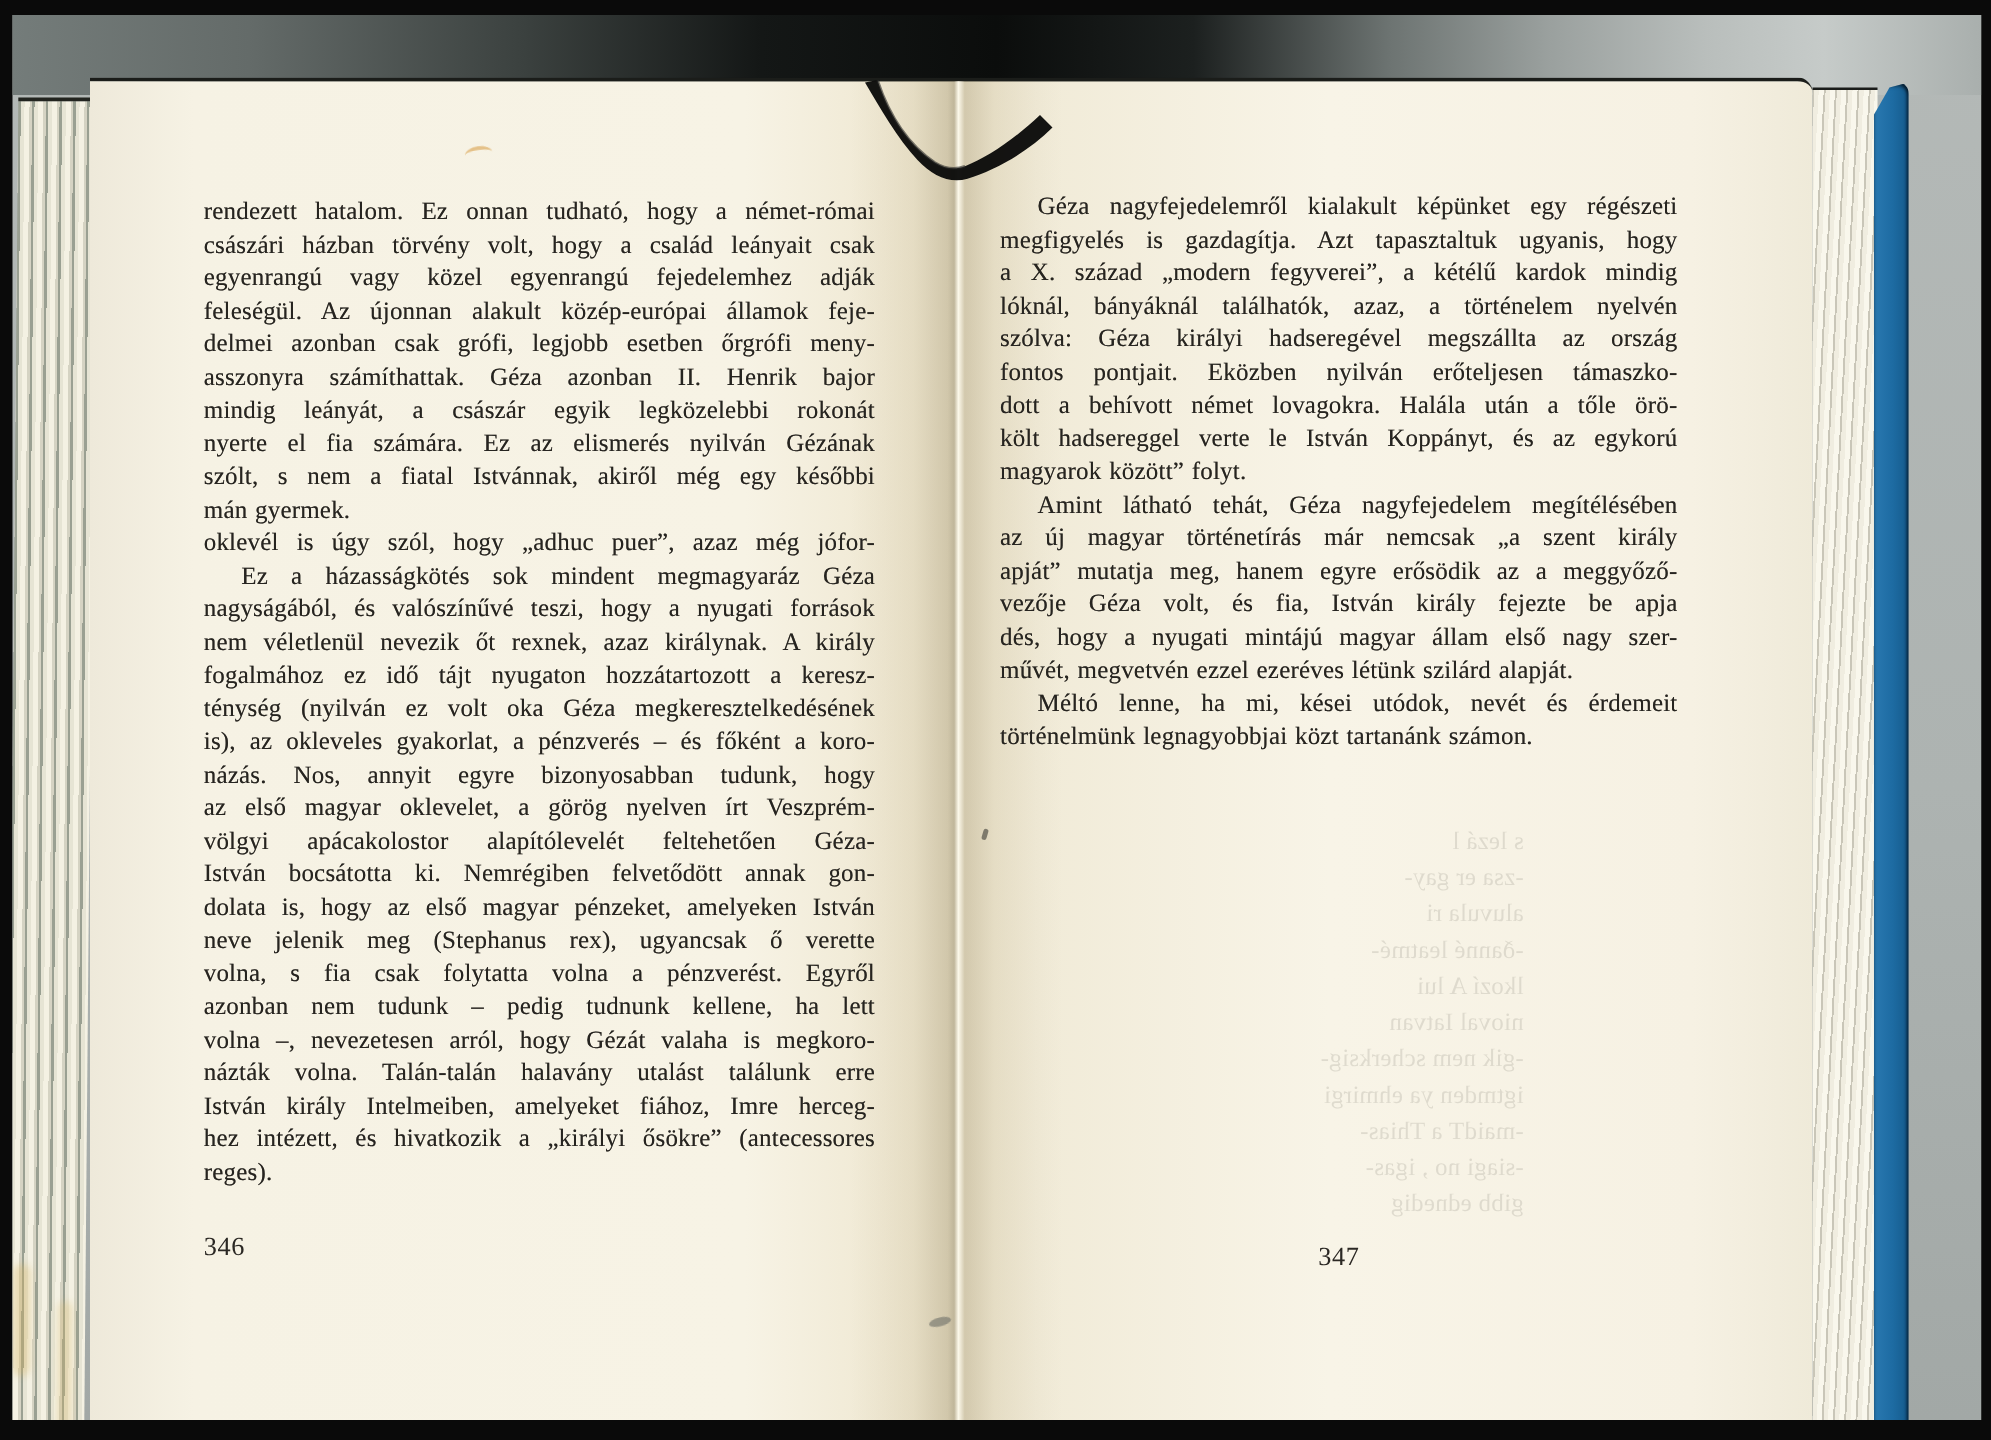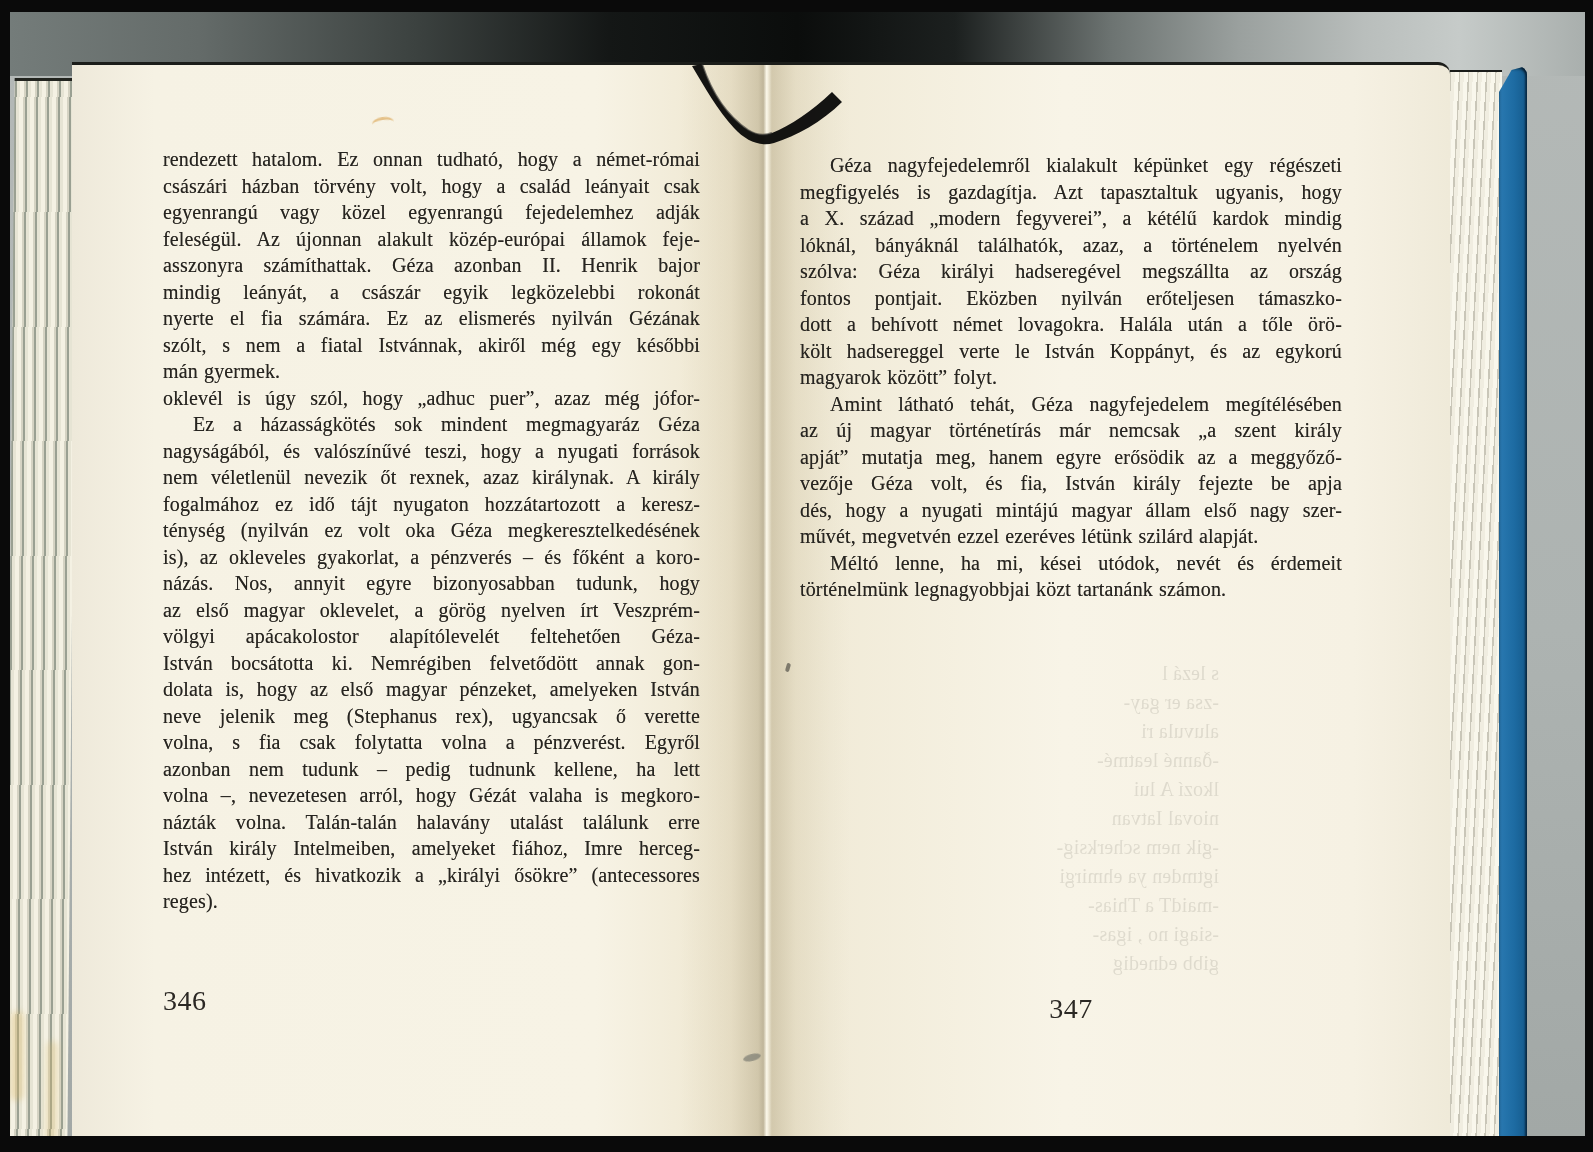--- a/index.html
+++ b/index.html
@@ -73,24 +73,24 @@
     position:absolute;color:#262420;
     font-size:20px;line-height:26.5px;letter-spacing:.15px;word-spacing:1px;
     text-shadow:0 0 .4px rgba(45,40,32,.55);
   }
   .textblock .line{
     text-align:justify;text-align-last:justify;
     height:26.5px;overflow:hidden;
   }
   .textblock .line.end{text-align-last:left;}
   .textblock .line.indent{padding-left:30px;}
-  .tb-left{left:91px;top:81px;width:537px;}
+  .tb-left{left:91px;top:91px;width:537px;}
   .tb-right{left:728px;top:87px;width:542px;}
   .pagenum{
-    position:absolute;color:#2b2824;font-size:28px;letter-spacing:.5px;
+    position:absolute;color:#2b2824;font-size:21px;letter-spacing:.5px;
   }
   .pn-left{left:91px;top:920px;}
   .pn-right{left:728px;top:928px;width:542px;text-align:center;}
   
   .bleed{
     position:absolute;left:723px;top:594px;width:424px;
     transform:scaleX(-1);
     opacity:.14;filter:blur(.6px);
     color:#4e4c40;font-size:20px;line-height:29px;letter-spacing:.2px;
   }
@@ -124,20 +124,21 @@
 
       <div class="pages">
         <div class="gutter"></div>
         <div class="squiggle"></div>
 
         <div class="textblock tb-left">
             <div class="line">rendezett hatalom. Ez onnan tudható, hogy a német-római</div>
             <div class="line">császári házban törvény volt, hogy a család leányait csak</div>
             <div class="line">egyenrangú vagy közel egyenrangú fejedelemhez adják</div>
             <div class="line">feleségül. Az újonnan alakult közép-európai államok feje-</div>
+            <div class="line">delmei azonban csak grófi, legjobb esetben őrgrófi meny-</div>
             <div class="line">asszonyra számíthattak. Géza azonban II. Henrik bajor</div>
             <div class="line">mindig leányát, a császár egyik legközelebbi rokonát</div>
             <div class="line">nyerte el fia számára. Ez az elismerés nyilván Gézának</div>
             <div class="line">szólt, s nem a fiatal Istvánnak, akiről még egy későbbi</div>
             <div class="line end">mán gyermek.</div>
             <div class="line">oklevél is úgy szól, hogy „adhuc puer”, azaz még jófor-</div>
             <div class="line indent">Ez a házasságkötés sok mindent megmagyaráz Géza</div>
             <div class="line">nagyságából, és valószínűvé teszi, hogy a nyugati források</div>
             <div class="line">nem véletlenül nevezik őt rexnek, azaz királynak. A király</div>
             <div class="line">fogalmához ez idő tájt nyugaton hozzátartozott a keresz-</div>

